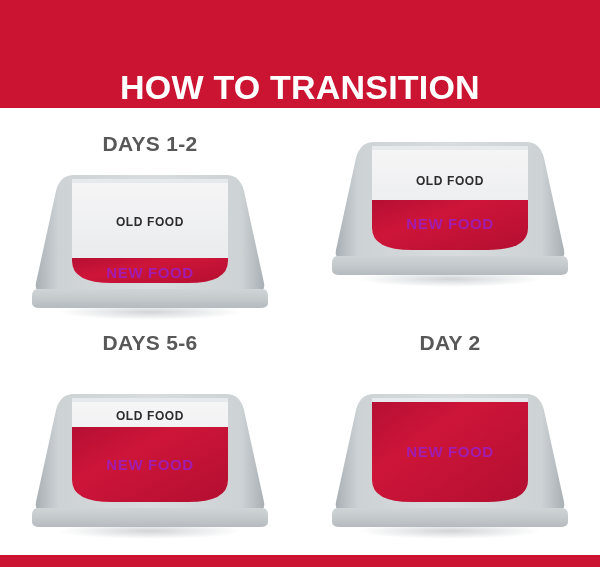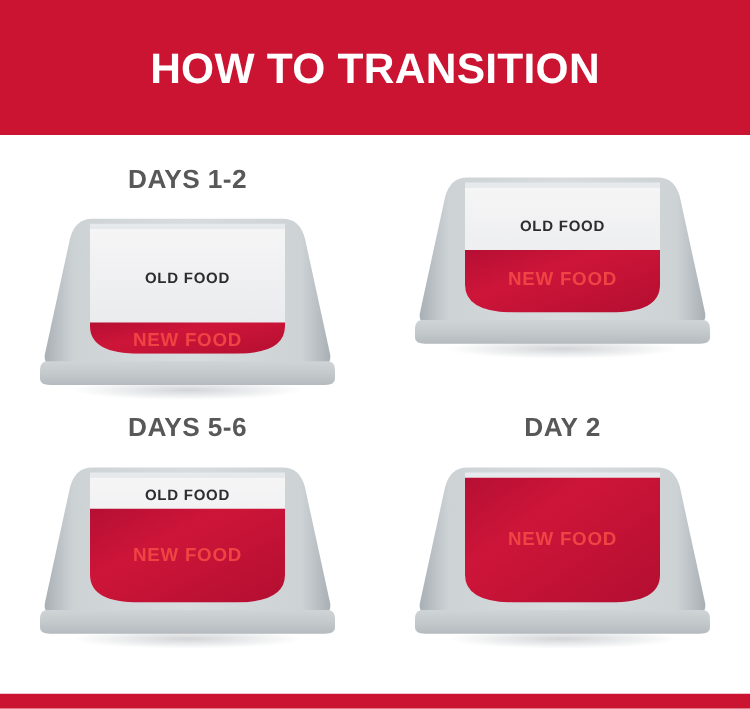--- a/index.html
+++ b/index.html
@@ -16,21 +16,21 @@
   }
 
   
   .header-banner {
     width: 600px;
     height: 108px;
     background: #ca1432;
     display: flex;
     flex-direction: column;
     align-items: center;
-    justify-content: center;
+    justify-content: flex-end;
     box-sizing: border-box;
     padding-top: 2px;
   }
   .header-line {
     color: #ffffff;
     font-family: "Liberation Sans", sans-serif;
     font-weight: bold;
     font-size: 34px;
     line-height: 41px;
     letter-spacing: 0.2px;
@@ -50,20 +50,21 @@
   .bowl-card {
     position: relative;
     display: flex;
     flex-direction: column;
     align-items: center;
     box-sizing: border-box;
     padding-top: 24px;
   }
   .bowl-card.row2 {
     padding-top: 8px;
+    gap: 20px;
   }
   .stage-label {
     color: #585859;
     font-family: "Liberation Sans", sans-serif;
     font-weight: bold;
     font-size: 21px;
     line-height: 24px;
     letter-spacing: 0.3px;
     text-align: center;
     margin-bottom: 9px;
@@ -88,21 +89,21 @@
     font-weight: bold;
     letter-spacing: 0.6px;
     pointer-events: none;
     white-space: nowrap;
   }
   .old-label {
     color: #2c2c2e;
     font-size: 12px;
   }
   .new-label {
-    color: #ef4444;
+    color: #a21caf;
     font-size: 15px;
     text-align: center;
   }
 
   
   .footer-band {
     position: absolute;
     left: 0;
     bottom: 0;
     width: 600px;

